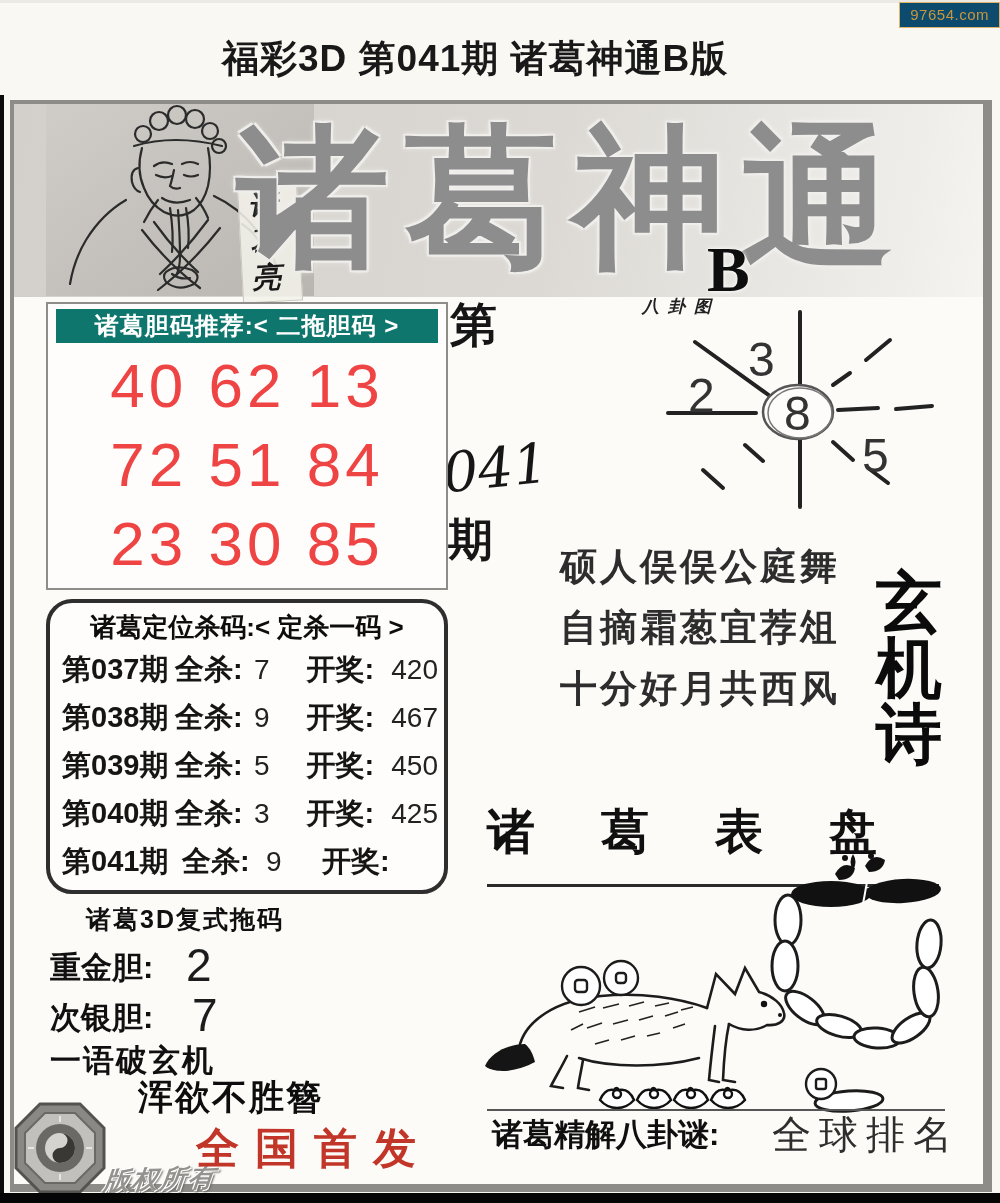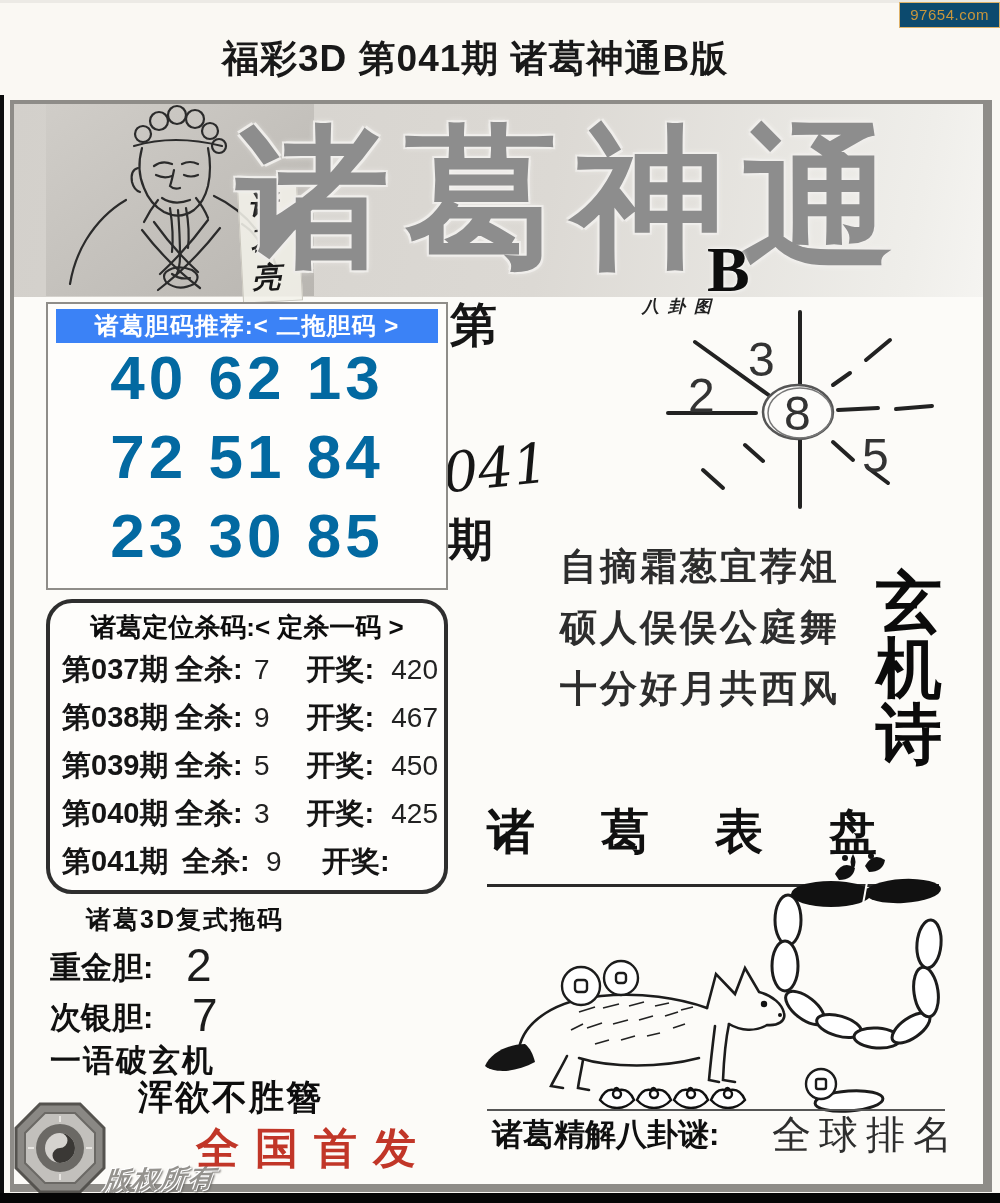--- a/index.html
+++ b/index.html
@@ -44,24 +44,24 @@
 
   
   .bagua-label{left:642px;top:295px;font-size:17px;letter-spacing:9px;color:#222;
                font-family:"Liberation Serif","DejaVu Serif",serif;font-style:italic;font-weight:700;}
   .bagua-svg{left:640px;top:300px;}
   .bagua-num{font-family:"Liberation Sans","DejaVu Sans",sans-serif;fill:#333;}
 
   
   .danma-box{left:46px;top:302px;width:402px;height:288px;box-sizing:border-box;
              border:2px solid #8f8d89;background:#fefdfb;}
-  .danma-header{left:56px;top:309px;width:382px;height:34px;line-height:34px;background:#3b82f6;
+  .danma-header{left:56px;top:309px;width:382px;height:34px;line-height:34px;background:#0f766e;
                 color:#fff;font-size:24px;font-weight:800;text-align:center;letter-spacing:1px;}
-  .danma-rows{left:58px;top:338px;width:378px;text-align:center;color:#0369a1;
-              font-size:62px;font-weight:700;letter-spacing:4px;}
+  .danma-rows{left:58px;top:346px;width:378px;text-align:center;color:#ef4444;
+              font-size:62px;font-weight:400;letter-spacing:4px;}
   .danma-rows div{height:79px;line-height:79px;}
 
   
   .shama-box{left:46px;top:599px;width:402px;height:295px;box-sizing:border-box;
              border:4px solid #2e2e2e;border-radius:26px;background:#fefdfb;}
   .shama-header{left:62px;top:610px;width:370px;font-size:26px;font-weight:800;color:#0d0d0d;
                 text-align:center;}
   .shama-rows{left:62px;top:650px;width:376px;}
   .srow{display:flex;align-items:baseline;height:48px;font-size:29px;font-weight:800;color:#151515;}
   .s-issue{width:120px;}
@@ -231,22 +231,22 @@
     <div class="srow">
       <span class="s-issue">第041期</span>
       <span class="s-klabel">全杀:</span>
       <span class="s-kval">9</span>
       <span class="s-dlabel">开奖:</span>
       <span class="s-dval"></span>
     </div>
   </div>
 
   <div class="abs poem">
+    <div>硕人俣俣公庭舞</div>
     <div>自摘霜葱宜荐俎</div>
-    <div>硕人俣俣公庭舞</div>
     <div>十分好月共西风</div>
   </div>
   <div class="abs xuanji">玄机诗</div>
 
   <div class="abs biaopan-title">诸葛表盘</div>
 
   <svg class="abs fox-svg" width="472" height="264" viewBox="0 0 472 264">
     <g stroke="#1c1c1c" fill="none" stroke-width="2.6" stroke-linecap="round">
       <path d="M36,196 C42,168 74,148 118,144 C158,140 196,146 224,156"></path>
       <path d="M224,156 L233,122 L252,142 L262,116 L276,140 C290,144 299,152 301,161 C303,169 295,174 284,173 C272,180 258,179 246,172"></path>

